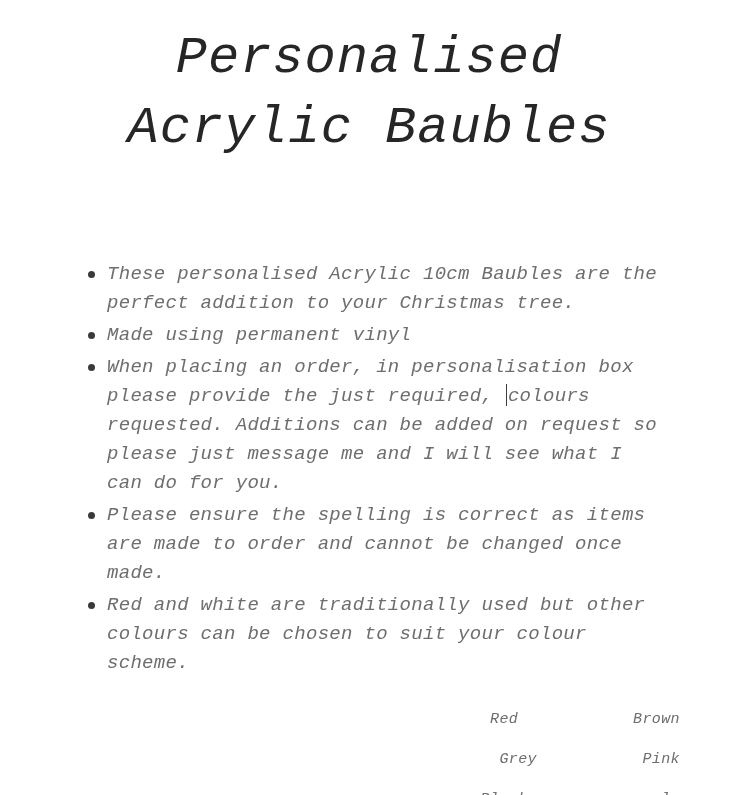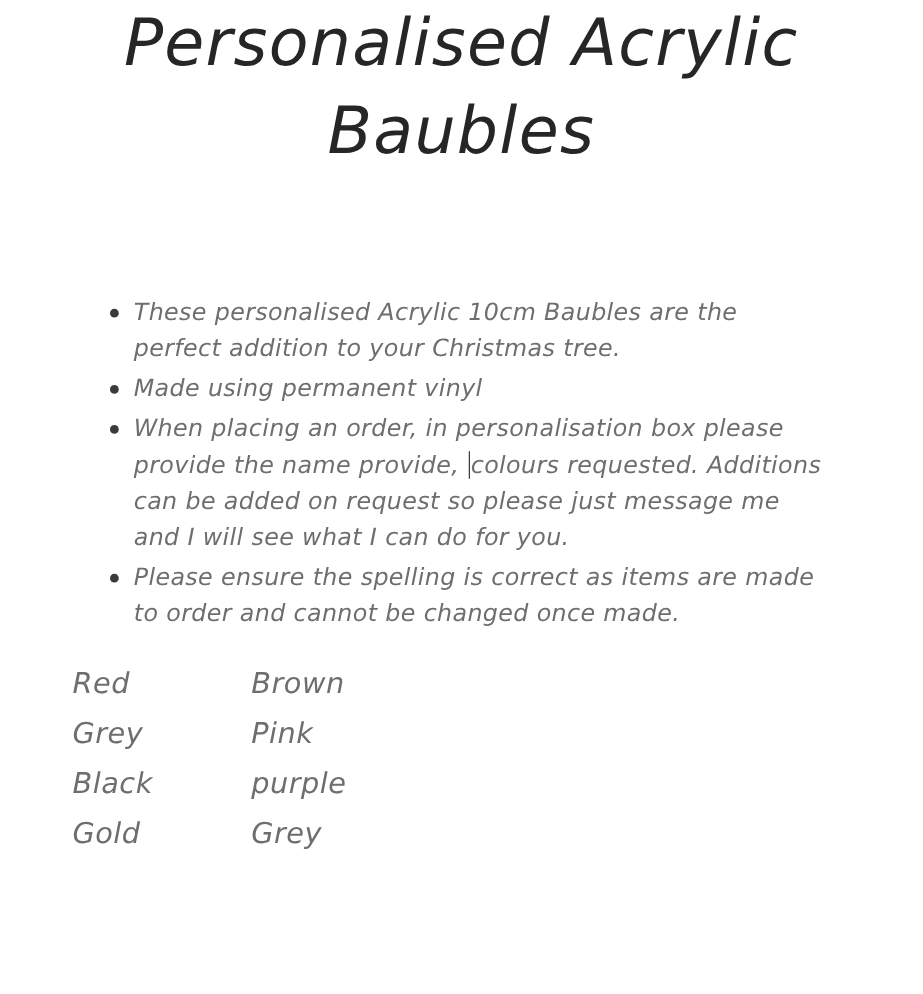--- a/index.html
+++ b/index.html
@@ -6,21 +6,22 @@
   html, body {
     width: 738px;
     height: 795px;
     background: #ffffff;
     overflow: hidden;
     font-family: "DejaVu Sans", sans-serif;
   }
   .page {
     width: 738px;
     height: 617px;
-    padding: 0 58px 0 58px;
+    padding: 24px 58px 0 58px;
+    font-family: Liberation Mono, monospace;
   }
   .doc-title {
     max-width: 640px;
     margin: 0 auto;
     text-align: center;
     font-size: 52px;
     font-weight: 400;
     font-style: italic;
     color: #262626;
     letter-spacing: 1px;
@@ -66,25 +67,26 @@
     font-style: italic;
     color: #262626;
     letter-spacing: 0.4px;
   }
   .colours-grid {
     margin-top: 30px;
   }
   .colours-row {
     display: flex;
     margin-bottom: 17px;
-    font-size: 23px;
+    font-size: 15px;
     font-style: italic;
     color: #6e6e6e;
     letter-spacing: 0.4px;
     line-height: 23px;
+    justify-content: flex-end;
   }
   .colours-row .col1 { width: 143px; }
 </style>
 </head>
 <body>
 
 <div class="page">
 
   <h1 class="doc-title">Personalised Acrylic Baubles</h1>
 
@@ -92,25 +94,29 @@
     <li>
       <span class="bullet-dot"></span>
       <span>These personalised Acrylic 10cm Baubles are the perfect addition to your Christmas tree.</span>
     </li>
     <li>
       <span class="bullet-dot"></span>
       <span>Made using permanent vinyl</span>
     </li>
     <li>
       <span class="bullet-dot"></span>
-      <span>When placing an order, in personalisation box please provide the name provide, </span><span class="text-cursor"></span><span>colours requested. Additions can be added on request so please just message me and I will see what I can do for you.</span>
+      <span>When placing an order, in personalisation box please provide the just required, </span><span class="text-cursor"></span><span>colours requested. Additions can be added on request so please just message me and I will see what I can do for you.</span>
     </li>
     <li>
       <span class="bullet-dot"></span>
       <span>Please ensure the spelling is correct as items are made to order and cannot be changed once made.</span>
+    </li>
+    <li>
+      <span class="bullet-dot"></span>
+      <span>Red and white are traditionally used but other colours can be chosen to suit your colour scheme.</span>
     </li>
   </ul>
 
 
   <div class="colours-grid">
     <div class="colours-row">
       <span class="col1">Red</span>
       <span class="col2">Brown</span>
     </div>
     <div class="colours-row">

